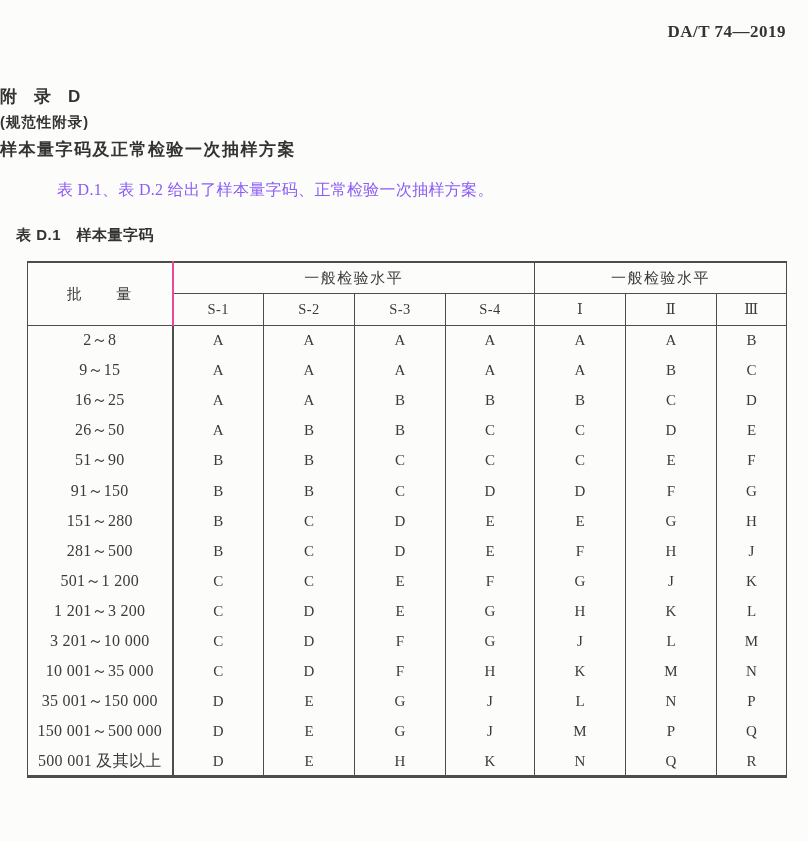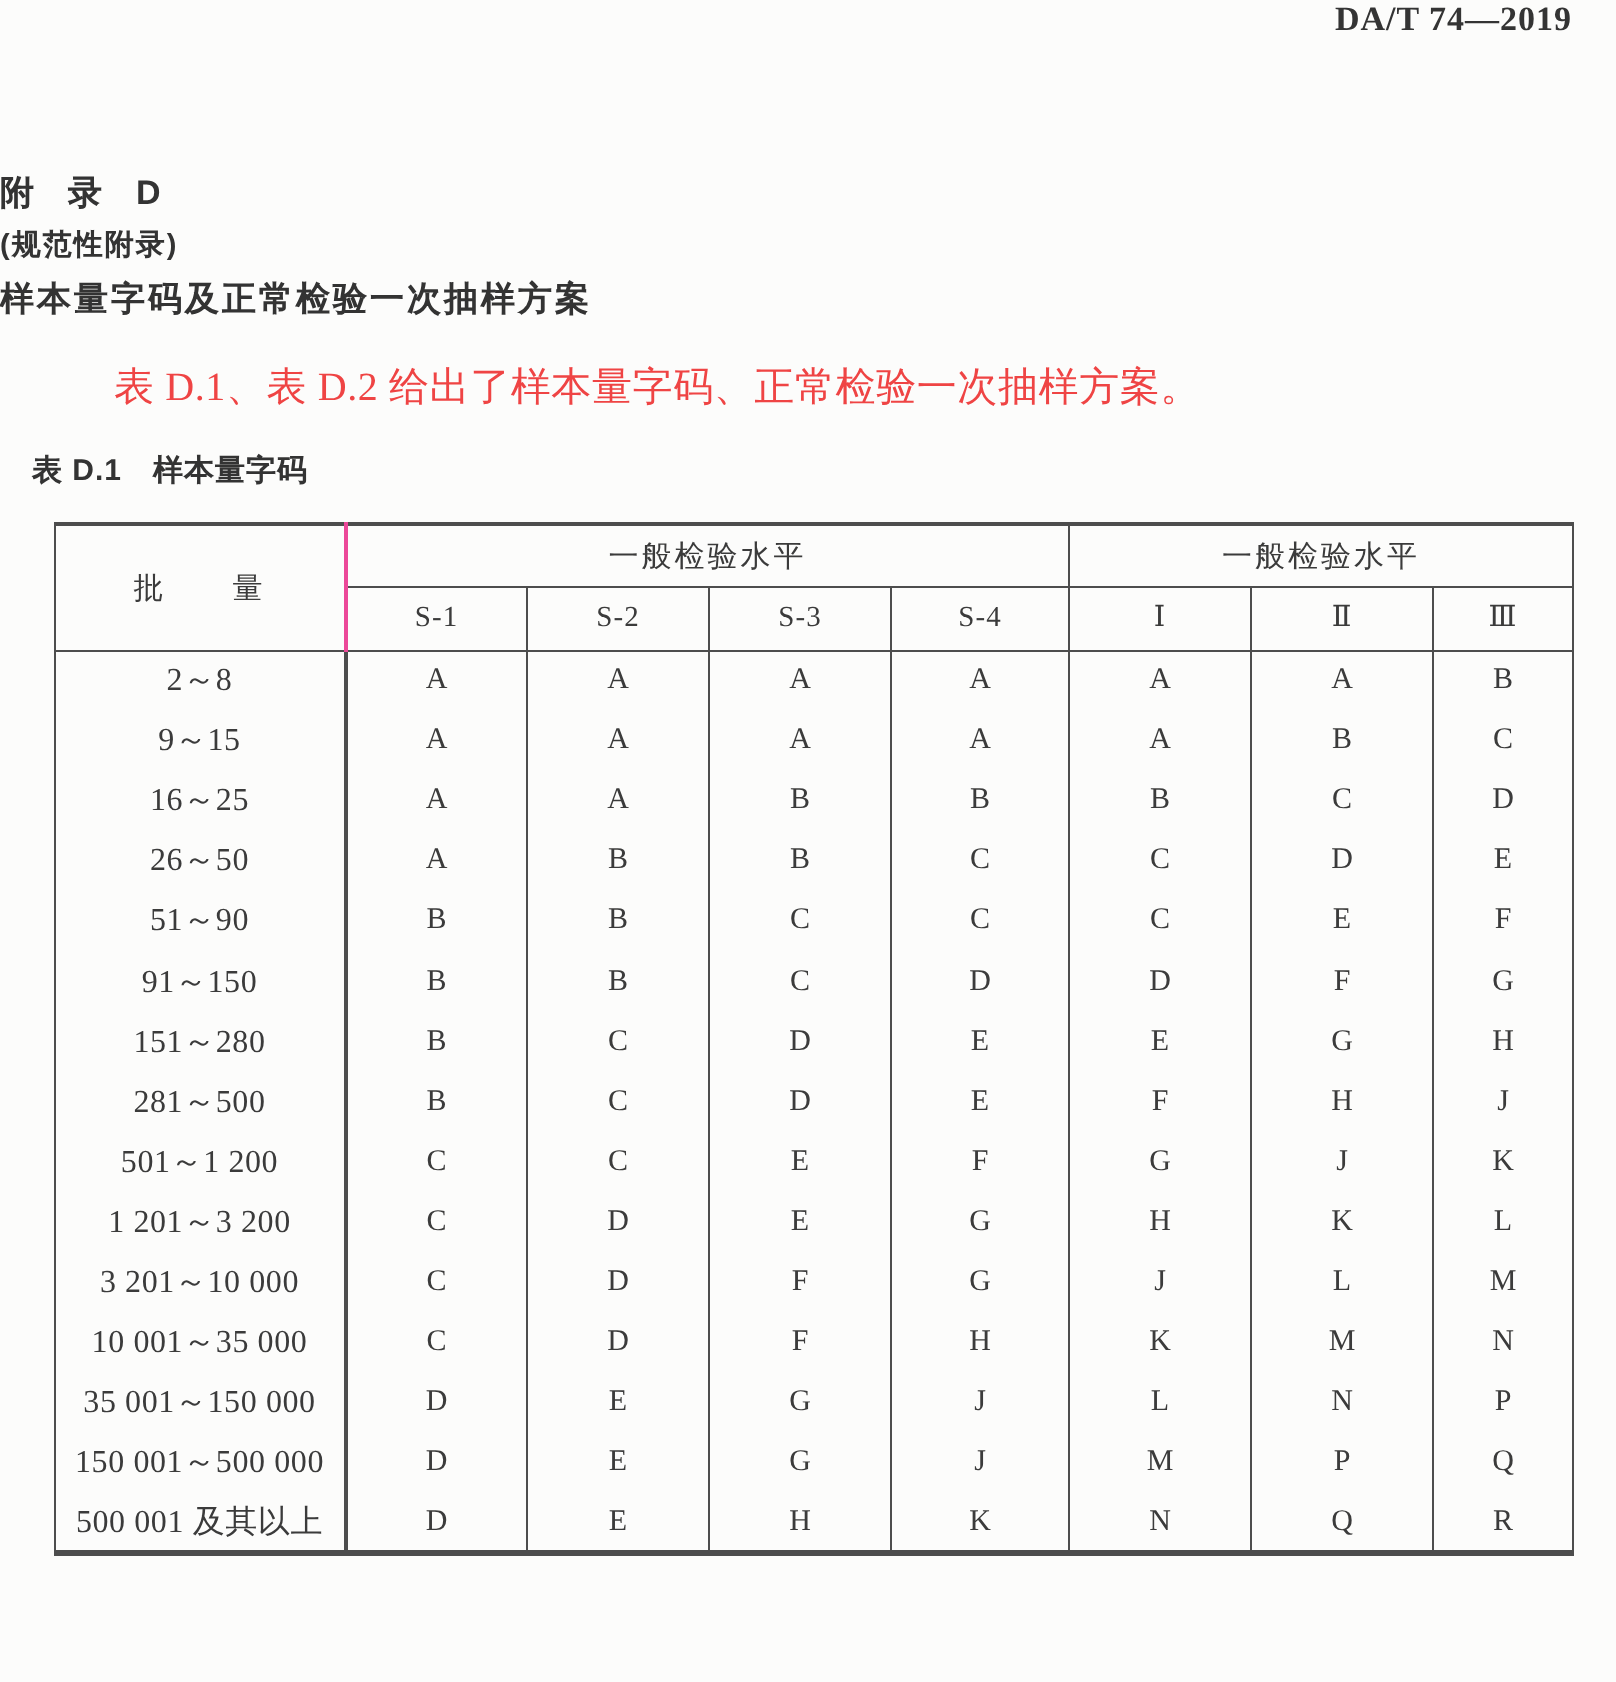--- a/index.html
+++ b/index.html
@@ -5,21 +5,21 @@
   html,body { margin:0; padding:0; }
   body {
     width:808px; height:841px;
     background:#fcfcfb;
     position:relative;
     font-family:"Liberation Serif","DejaVu Serif",serif;
     color:#3b3b3b;
     overflow:hidden;
   }
   .doc-code {
-    position:absolute; top:0; right:22px;
+    position:absolute; top:22px; right:22px;
     font-size:17px; font-weight:bold; letter-spacing:0.5px;
     color:#343434;
   }
   .centered { position:absolute; left:0; width:808px; }
   .title-main {
     top:85px;
     font-family:"Liberation Sans","DejaVu Sans",sans-serif;
     font-weight:bold; font-size:17px; color:#333;
   }
   .title-sub {
@@ -27,21 +27,21 @@
     font-family:"Liberation Sans","DejaVu Sans",sans-serif;
     font-weight:bold; font-size:14.5px; color:#333; letter-spacing:1px;
   }
   .title-heading {
     top:138px;
     font-family:"Liberation Sans","DejaVu Sans",sans-serif;
     font-weight:bold; font-size:17px; color:#333; letter-spacing:1.5px;
   }
   .intro {
     position:absolute; top:180px; left:57px; margin:0;
-    font-size:20px; letter-spacing:0.3px; color:#ef4444;
+    font-size:16px; letter-spacing:0.3px; color:#8b5cf6;
   }
   .tbl-caption {
     top:226px;
     font-family:"Liberation Sans","DejaVu Sans",sans-serif;
     font-weight:bold; font-size:15px; color:#333; letter-spacing:0.5px;margin-left:16px;
   }
   table.main {
     position:absolute; top:261px; left:27px;
     width:759px;
     border-collapse:collapse; table-layout:fixed;

